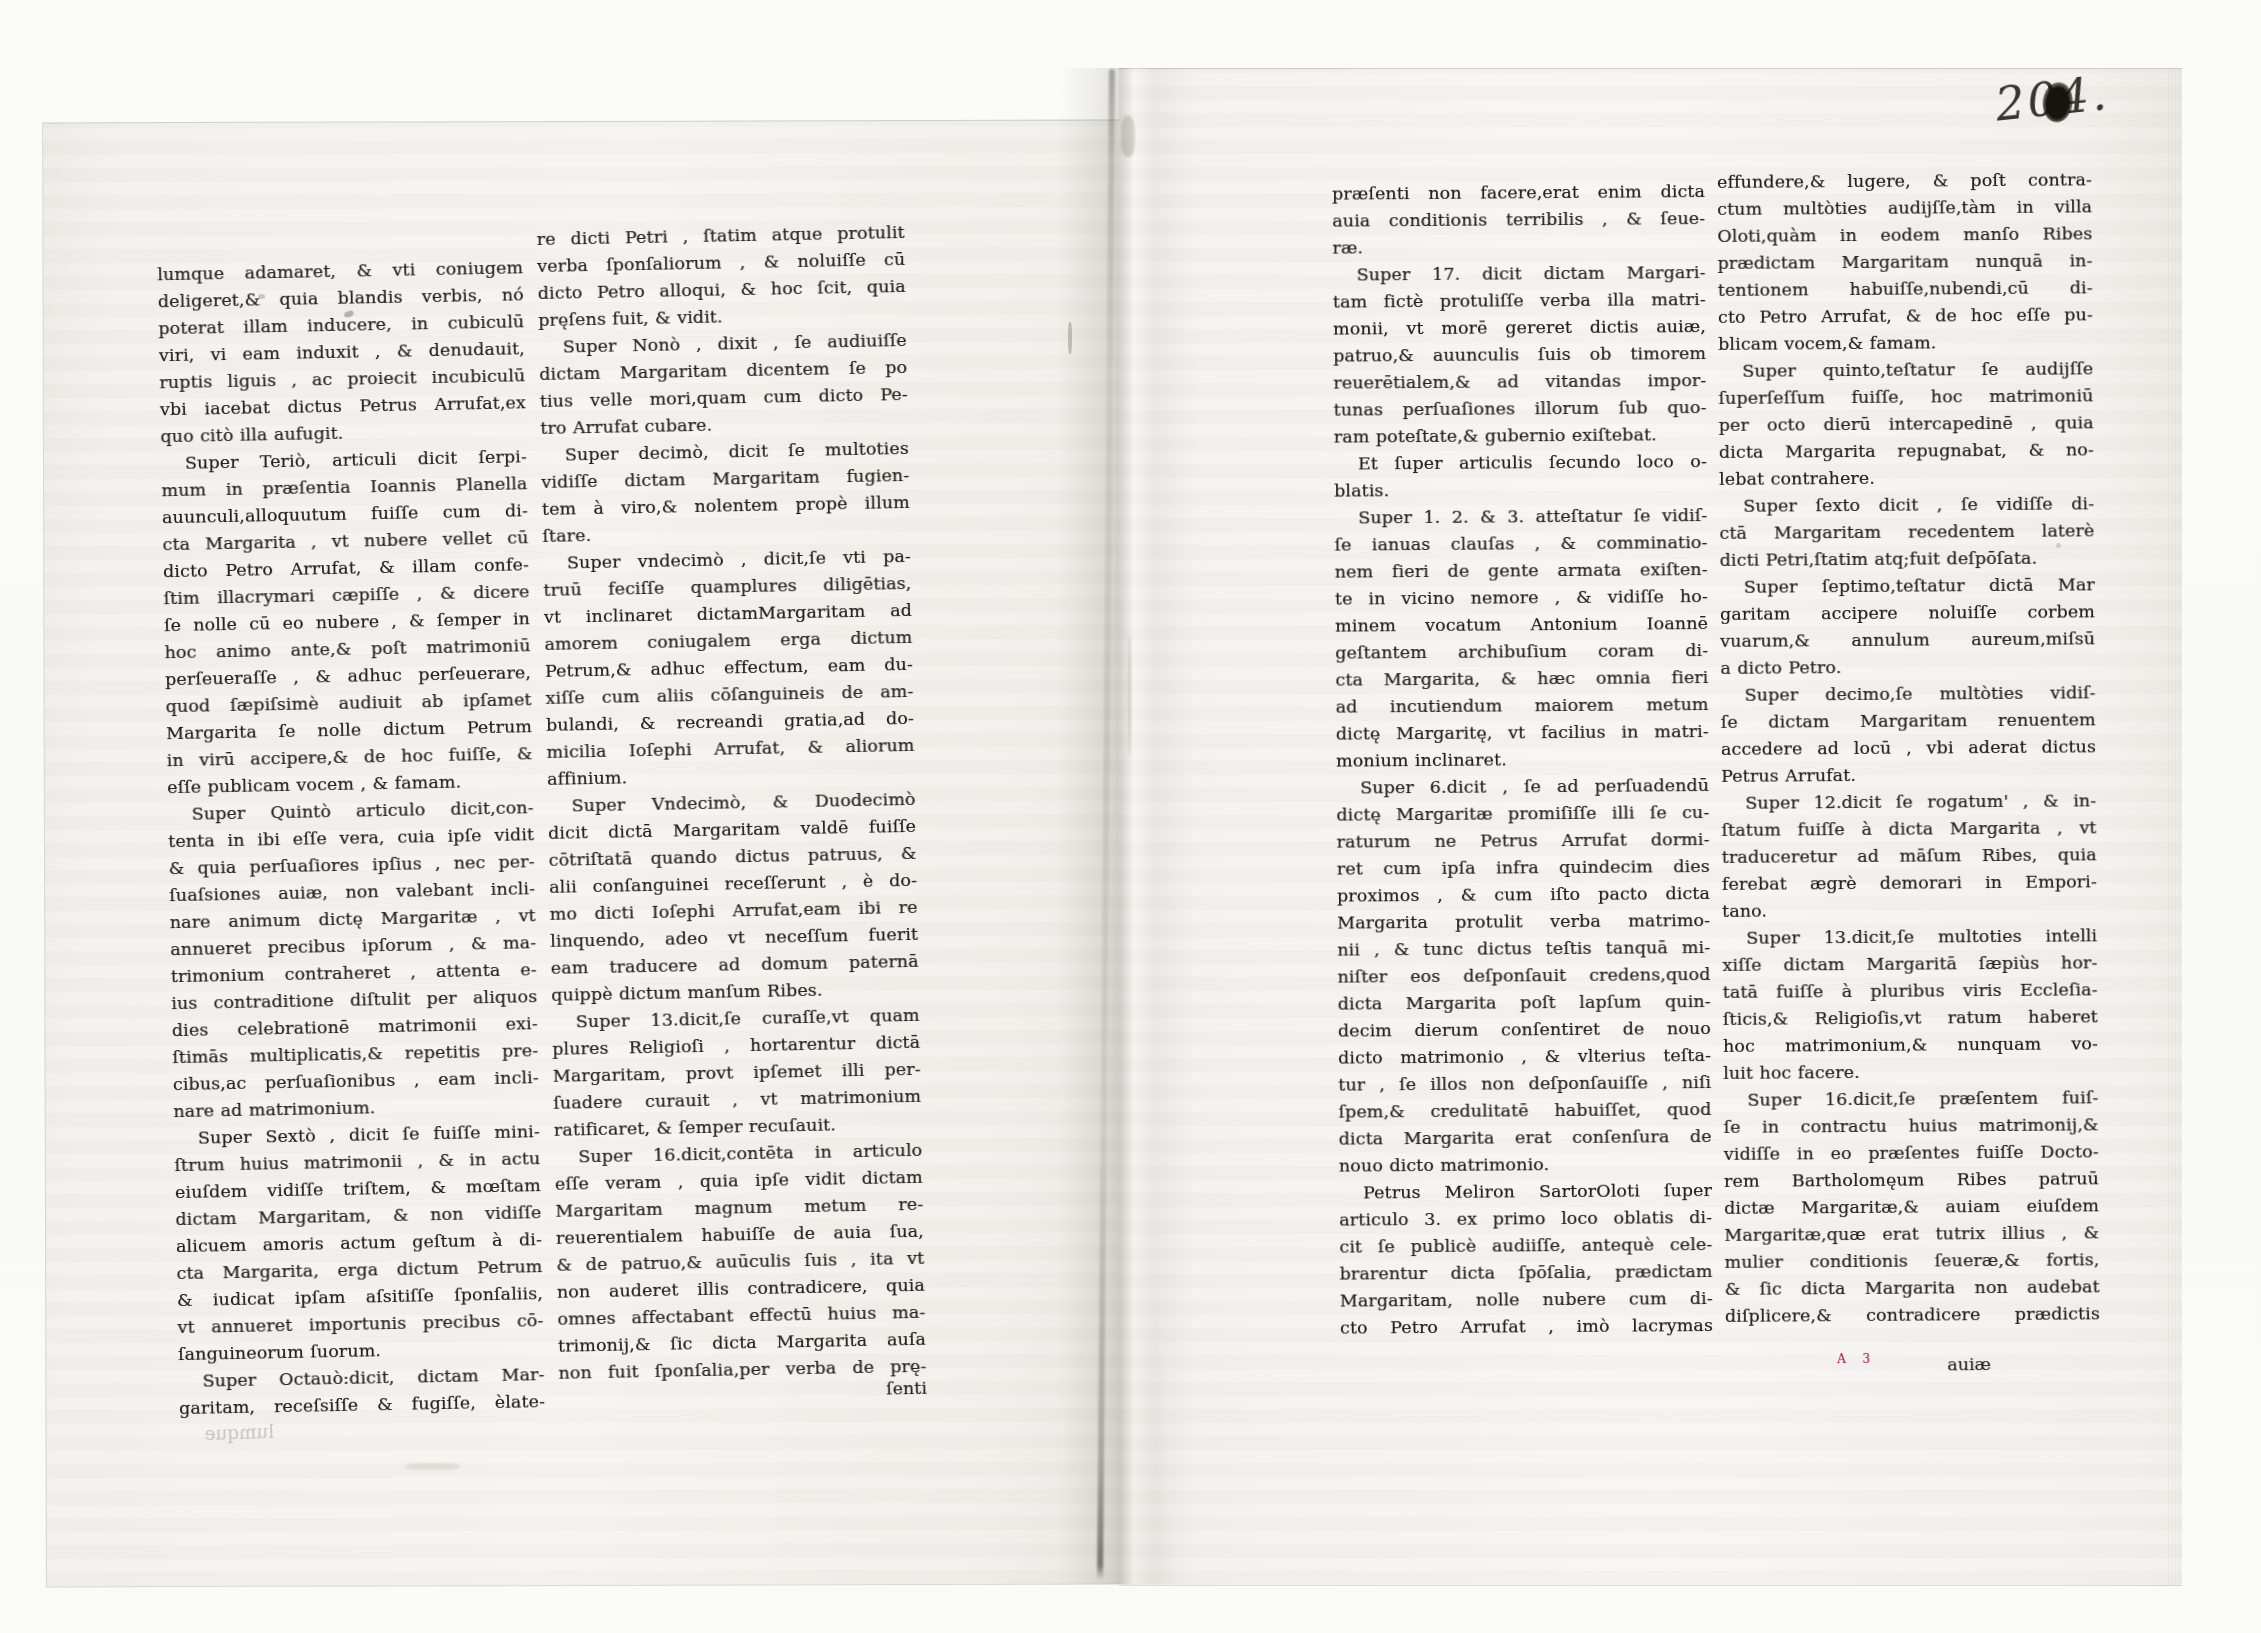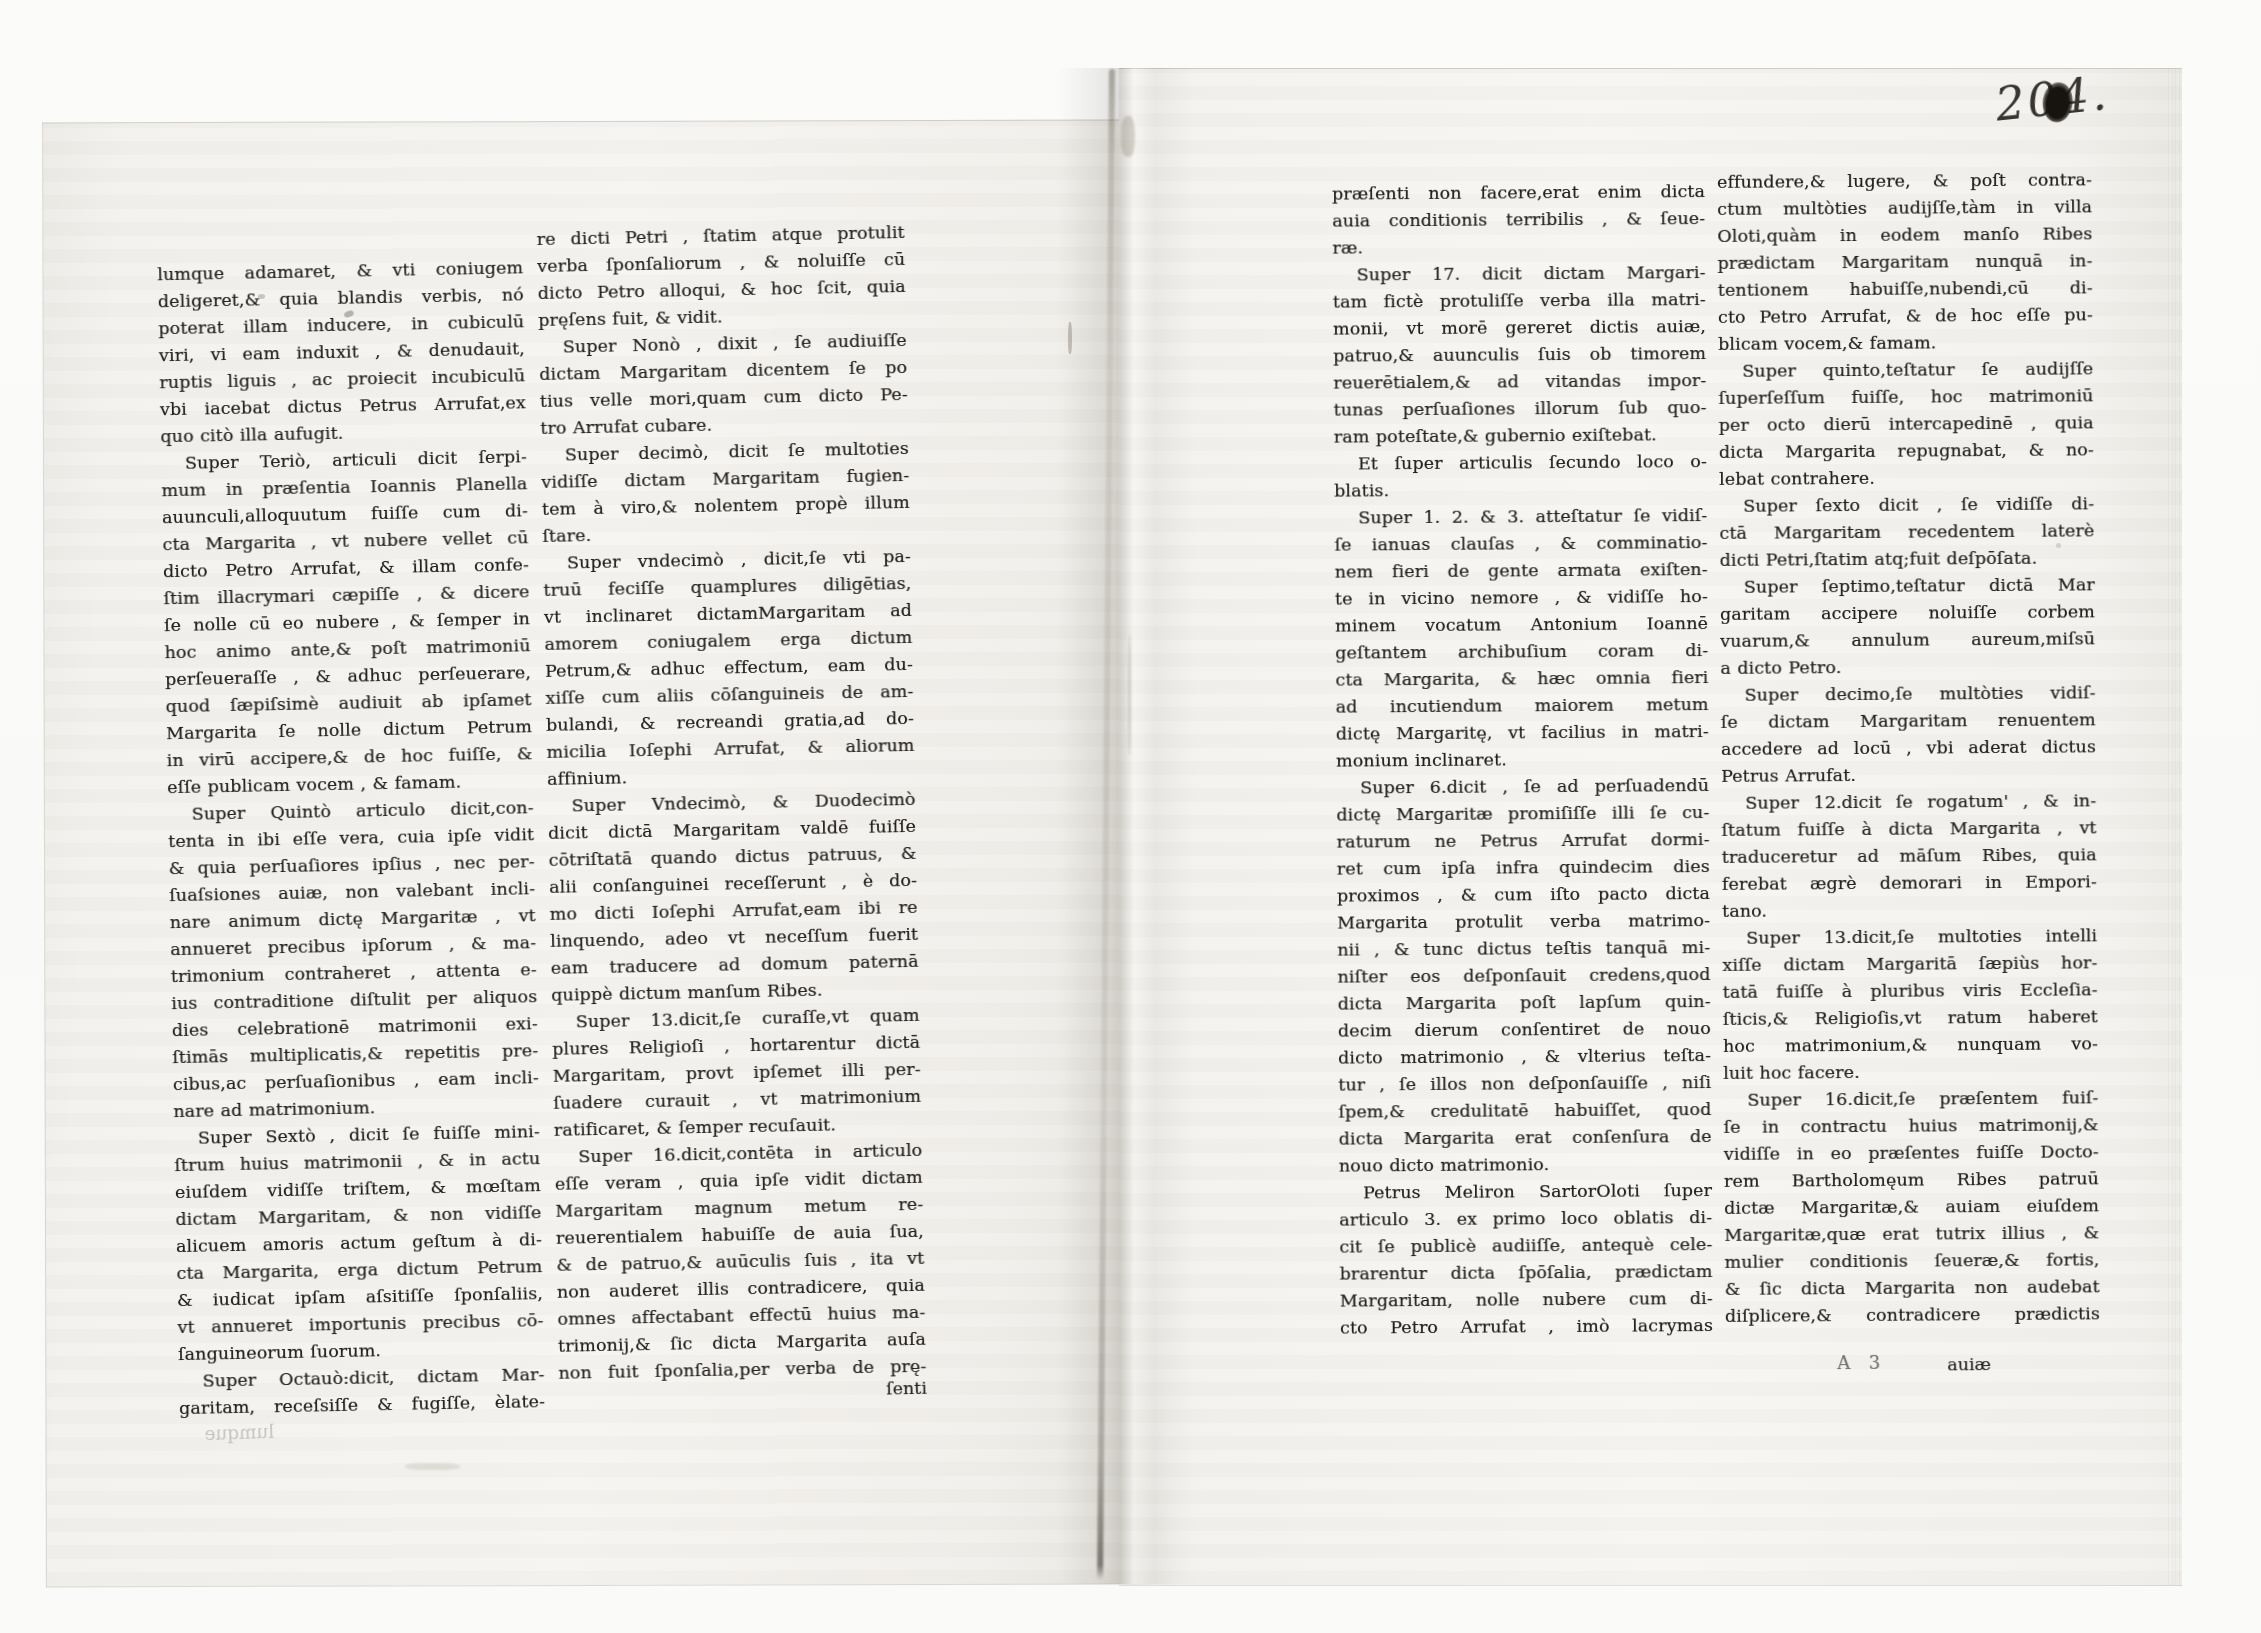--- a/index.html
+++ b/index.html
@@ -68,21 +68,21 @@
   .col1{left:168px;top:254px;width:366px;}
   .col2{left:548px;top:226px;width:368px;}
   .col3{left:1336px;top:178px;width:373px;}
   .col4{left:1721px;top:169px;width:375px;}
   .catchword-left{
     position:absolute;left:548px;top:1385px;width:368px;text-align:right;
     color:#221f1c;font-size:17.5px;text-shadow:0.3px 0.4px 0.5px rgba(34,31,28,0.38);filter:blur(0.1px);
   }
   .signature-mark{
     position:absolute;left:1833px;top:1353px;
-    color:#737373;font-size:18px;letter-spacing:6.4px;
+    color:#be185d;font-size:12px;letter-spacing:6.4px;
     text-shadow:0.3px 0.4px 0.5px rgba(34,31,28,0.38);filter:blur(0.1px);
   }
   .catchword-right{
     position:absolute;left:1943px;top:1356px;
     color:#221f1c;font-size:17.5px;
     text-shadow:0.3px 0.4px 0.5px rgba(34,31,28,0.38);filter:blur(0.1px);
   }
   
   .bleed-through{
     position:absolute;left:193px;top:1416px;

